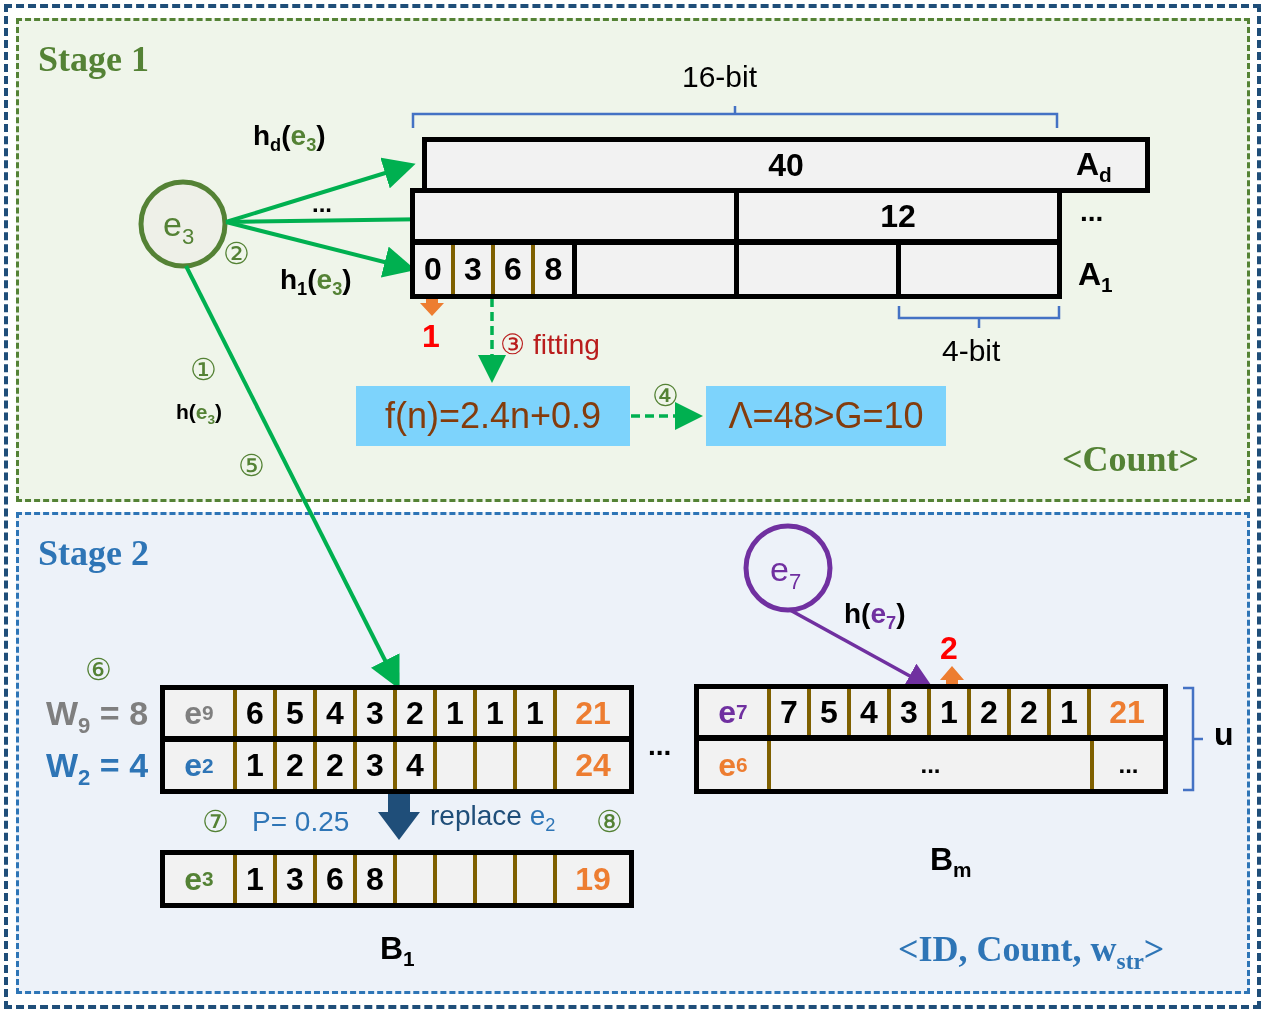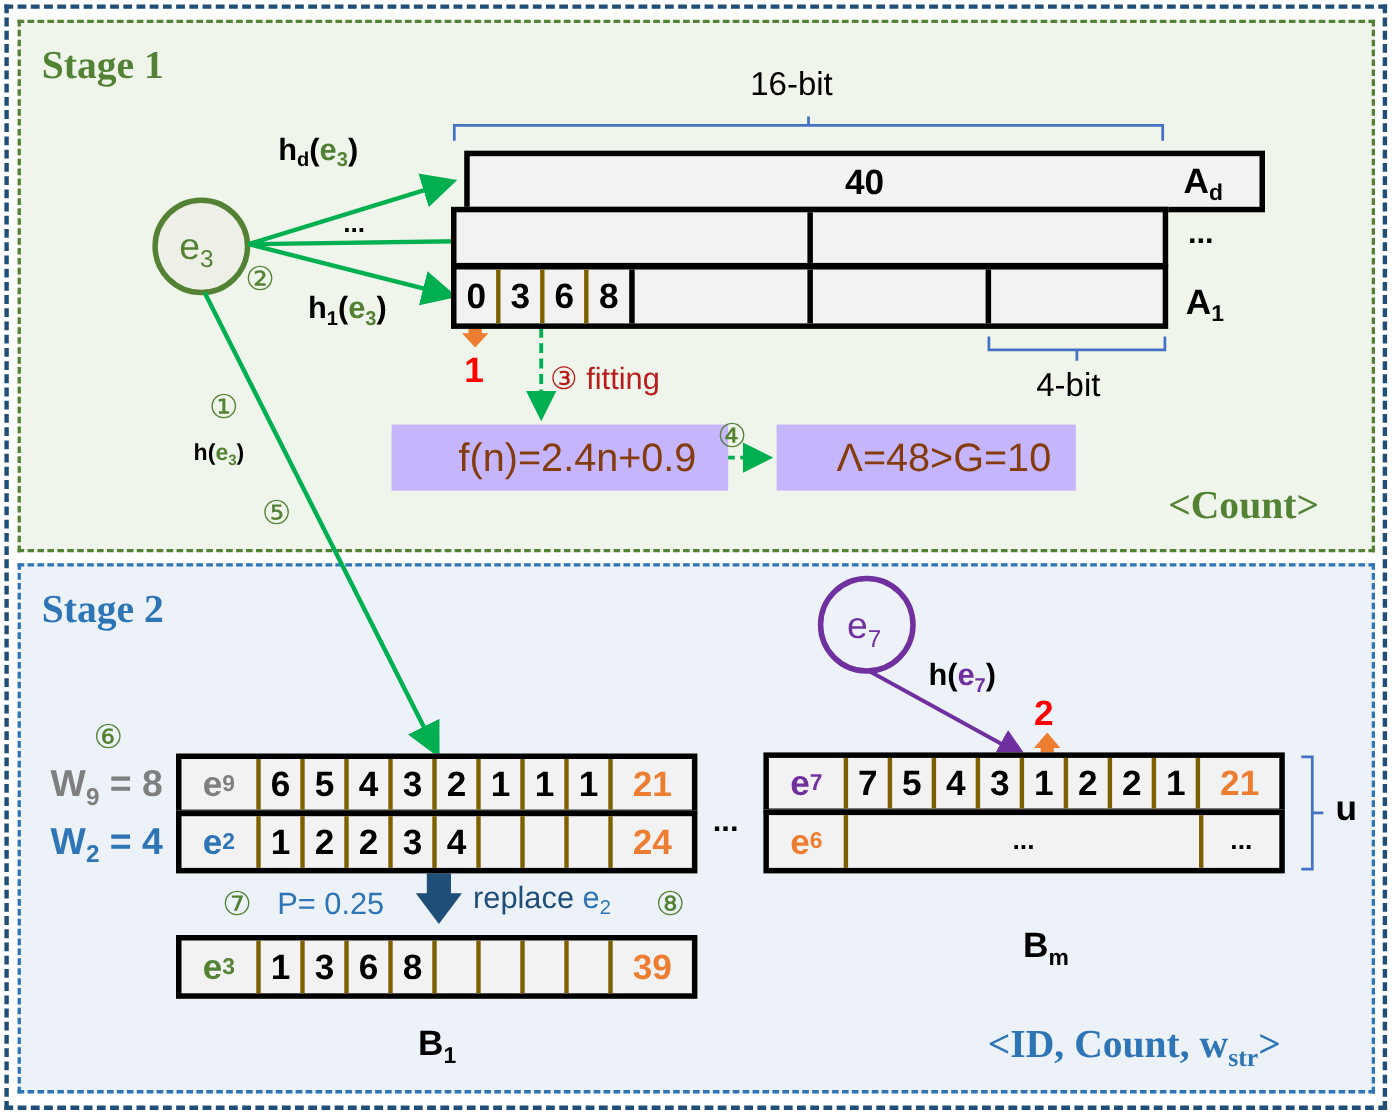--- a/index.html
+++ b/index.html
@@ -9,21 +9,21 @@
   .stage1 { left:16px; top:18px; width:1234px; height:484px; border:3px dashed #548235; background:#eff5ea; box-sizing:border-box; }
   .stage2 { left:16px; top:512px; width:1234px; height:482px; border:3px dashed #2e75b6; background:#edf2f9; box-sizing:border-box; }
   .serif-title { font-family:"Liberation Serif", serif; font-weight:bold; font-size:36px; }
   .cal { font-family:"Liberation Sans", sans-serif; }
   .cellrow { display:flex; position:absolute; border:5px solid #000; box-sizing:border-box; background:#f2f2f2; }
   .cell { display:flex; align-items:center; justify-content:center; font-weight:bold; font-size:32px; color:#000; box-sizing:border-box; }
   .sep-b { border-right:4px solid #7f6000; }
   .sep-k { border-right:5px solid #000; }
   sub { font-size:0.65em; vertical-align:-0.35em; }
   .circ { font-size:30px; color:#548235; }
-  .formula { background:#c4b5fd; color:#843c0c; font-size:36px; display:flex; align-items:center; justify-content:center;padding-left:32px; }
+  .formula { background:#7dd3fc; color:#843c0c; font-size:36px; display:flex; align-items:center; justify-content:center; }
 </style>
 </head>
 <body>
 
 <div class="abs outer"></div>
 
 <div class="abs stage1"></div>
 <div class="abs serif-title" style="left:38px;top:38px;color:#548235;">Stage 1</div>
 <div class="abs serif-title" style="left:1062px;top:438px;color:#548235;font-size:36px;">&lt;Count&gt;</div>
 
@@ -75,20 +75,21 @@
 <div class="abs cal" style="left:312px;top:190px;font-size:24px;font-weight:bold;">...</div>
 <div class="abs cal" style="left:280px;top:264px;font-size:28px;font-weight:bold;"><span>h</span><sub>1</sub>(<span style="color:#548235">e</span><sub style="color:#548235">3</sub>)</div>
 <div class="abs cal" style="left:682px;top:60px;font-size:30px;">16-bit</div>
 <div class="abs cal" style="left:942px;top:334px;font-size:30px;">4-bit</div>
 
 <div class="cellrow" style="left:410px;top:137px;width:728px;height:56px;margin-left:12px;">
   <div class="cell" style="flex:1;">40</div>
 </div>
 <div class="cellrow" style="left:410px;top:188px;width:652px;height:56px;">
   <div class="cell sep-k" style="width:324px;"></div>
+  <div class="cell" style="flex:1;">12</div>
 </div>
 <div class="cellrow" style="left:410px;top:240px;width:652px;height:59px;">
   <div class="cell sep-b" style="width:40px;">0</div>
   <div class="cell sep-b" style="width:40px;">3</div>
   <div class="cell sep-b" style="width:40px;">6</div>
   <div class="cell sep-k" style="width:42px;">8</div>
   <div class="cell sep-k" style="width:162px;"></div>
   <div class="cell sep-k" style="width:162px;"></div>
   <div class="cell" style="flex:1;"></div>
 </div>
@@ -151,21 +152,21 @@
       <sub>3</sub>
     </div>
     <div class="cell sep-b" style="width: 40px;">1</div>
     <div class="cell sep-b" style="width: 40px;">3</div>
     <div class="cell sep-b" style="width: 40px;">6</div>
     <div class="cell sep-b" style="width: 40px;">8</div>
     <div class="cell sep-b" style="width: 40px;"></div>
     <div class="cell sep-b" style="width: 40px;"></div>
     <div class="cell sep-b" style="width: 40px;"></div>
     <div class="cell sep-b" style="width: 40px;"></div>
-    <div class="cell" style="flex: 1 1 0%; color: rgb(237, 125, 49);">39</div>
+    <div class="cell" style="flex: 1 1 0%; color: rgb(237, 125, 49);">19</div>
   </div>
 <div class="abs cal" style="left:380px;top:930px;font-size:32px;font-weight:bold;"><span>B</span><sub>1</sub></div>
 
 <div class="abs cal" style="left:648px;top:730px;font-size:28px;font-weight:bold;">...</div>
 
 <div class="abs cal" style="left:770px;top:550px;font-size:34px;color:#7030a0;"><span>e</span><sub>7</sub></div>
 <div class="abs cal" style="left:844px;top:598px;font-size:28px;font-weight:bold;"><span>h(</span><span style="color:#7030a0">e</span><sub style="color:#7030a0">7</sub><span>)</span></div>
 <div class="abs cal" style="left:940px;top:630px;font-size:32px;font-weight:bold;color:#ff0000;">2</div>
 
 <div id="bmr0" class="cellrow" style="left:694px;top:684px;width:474px;height:56px;">

